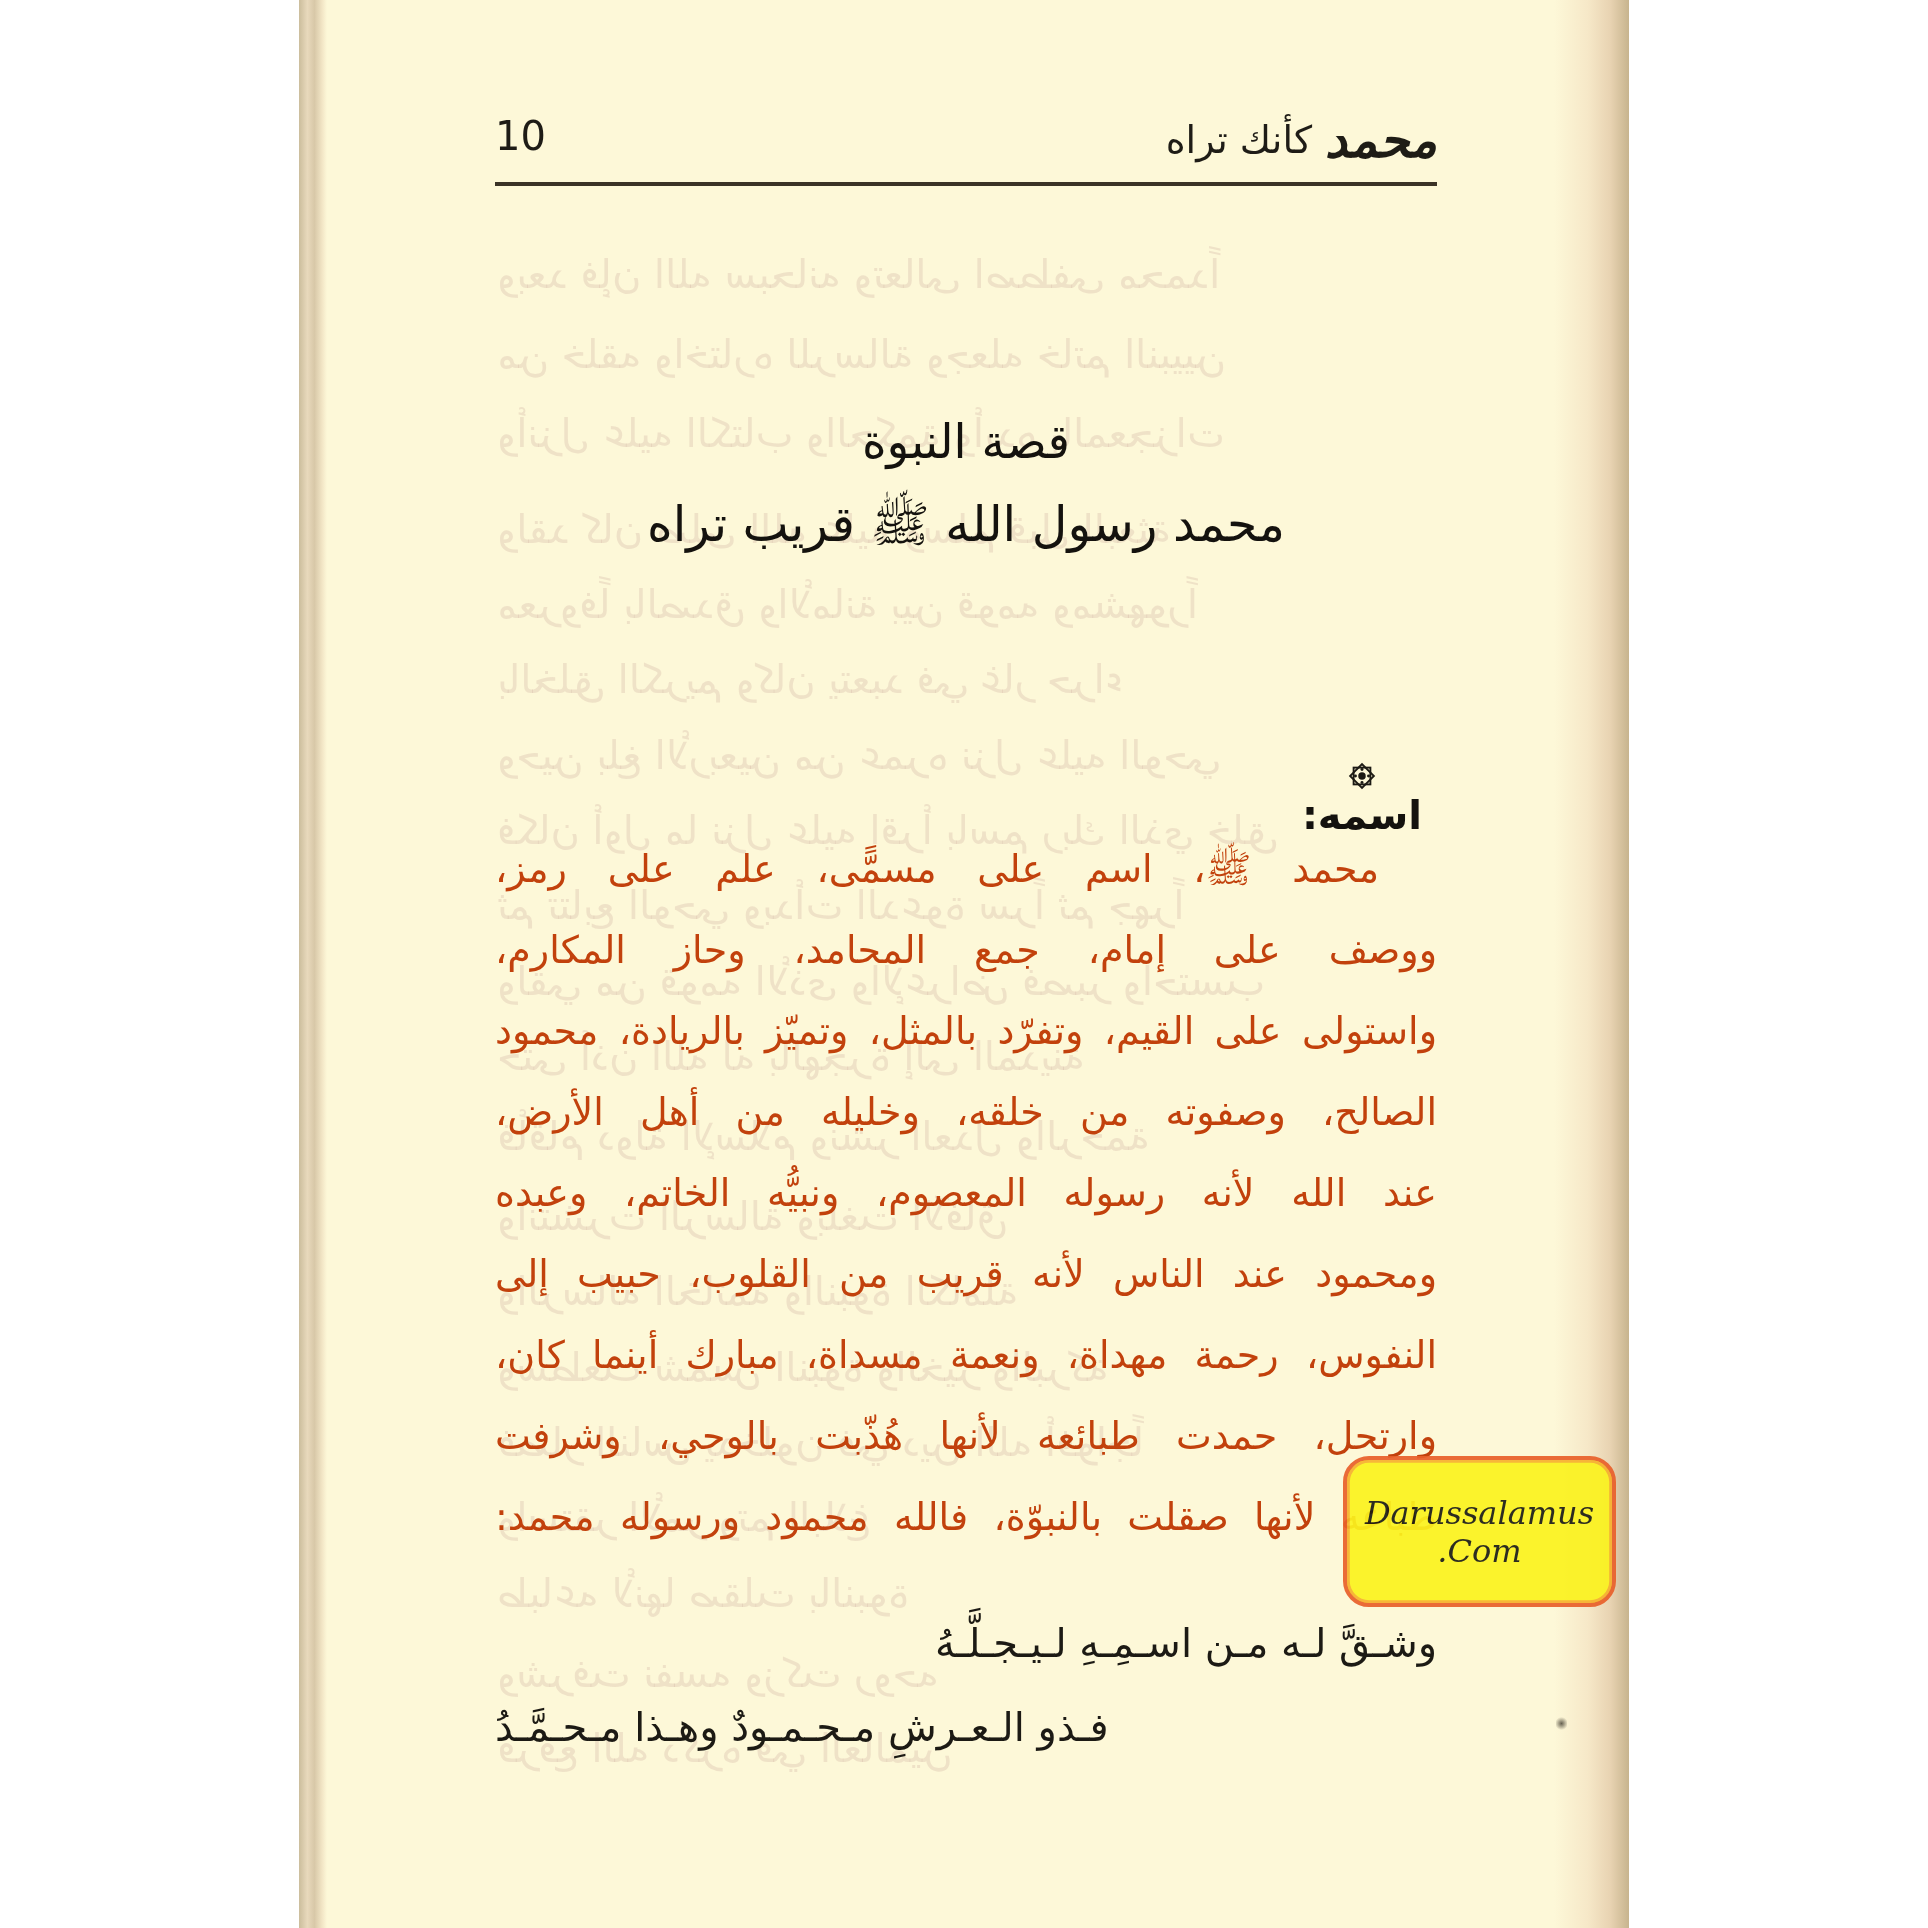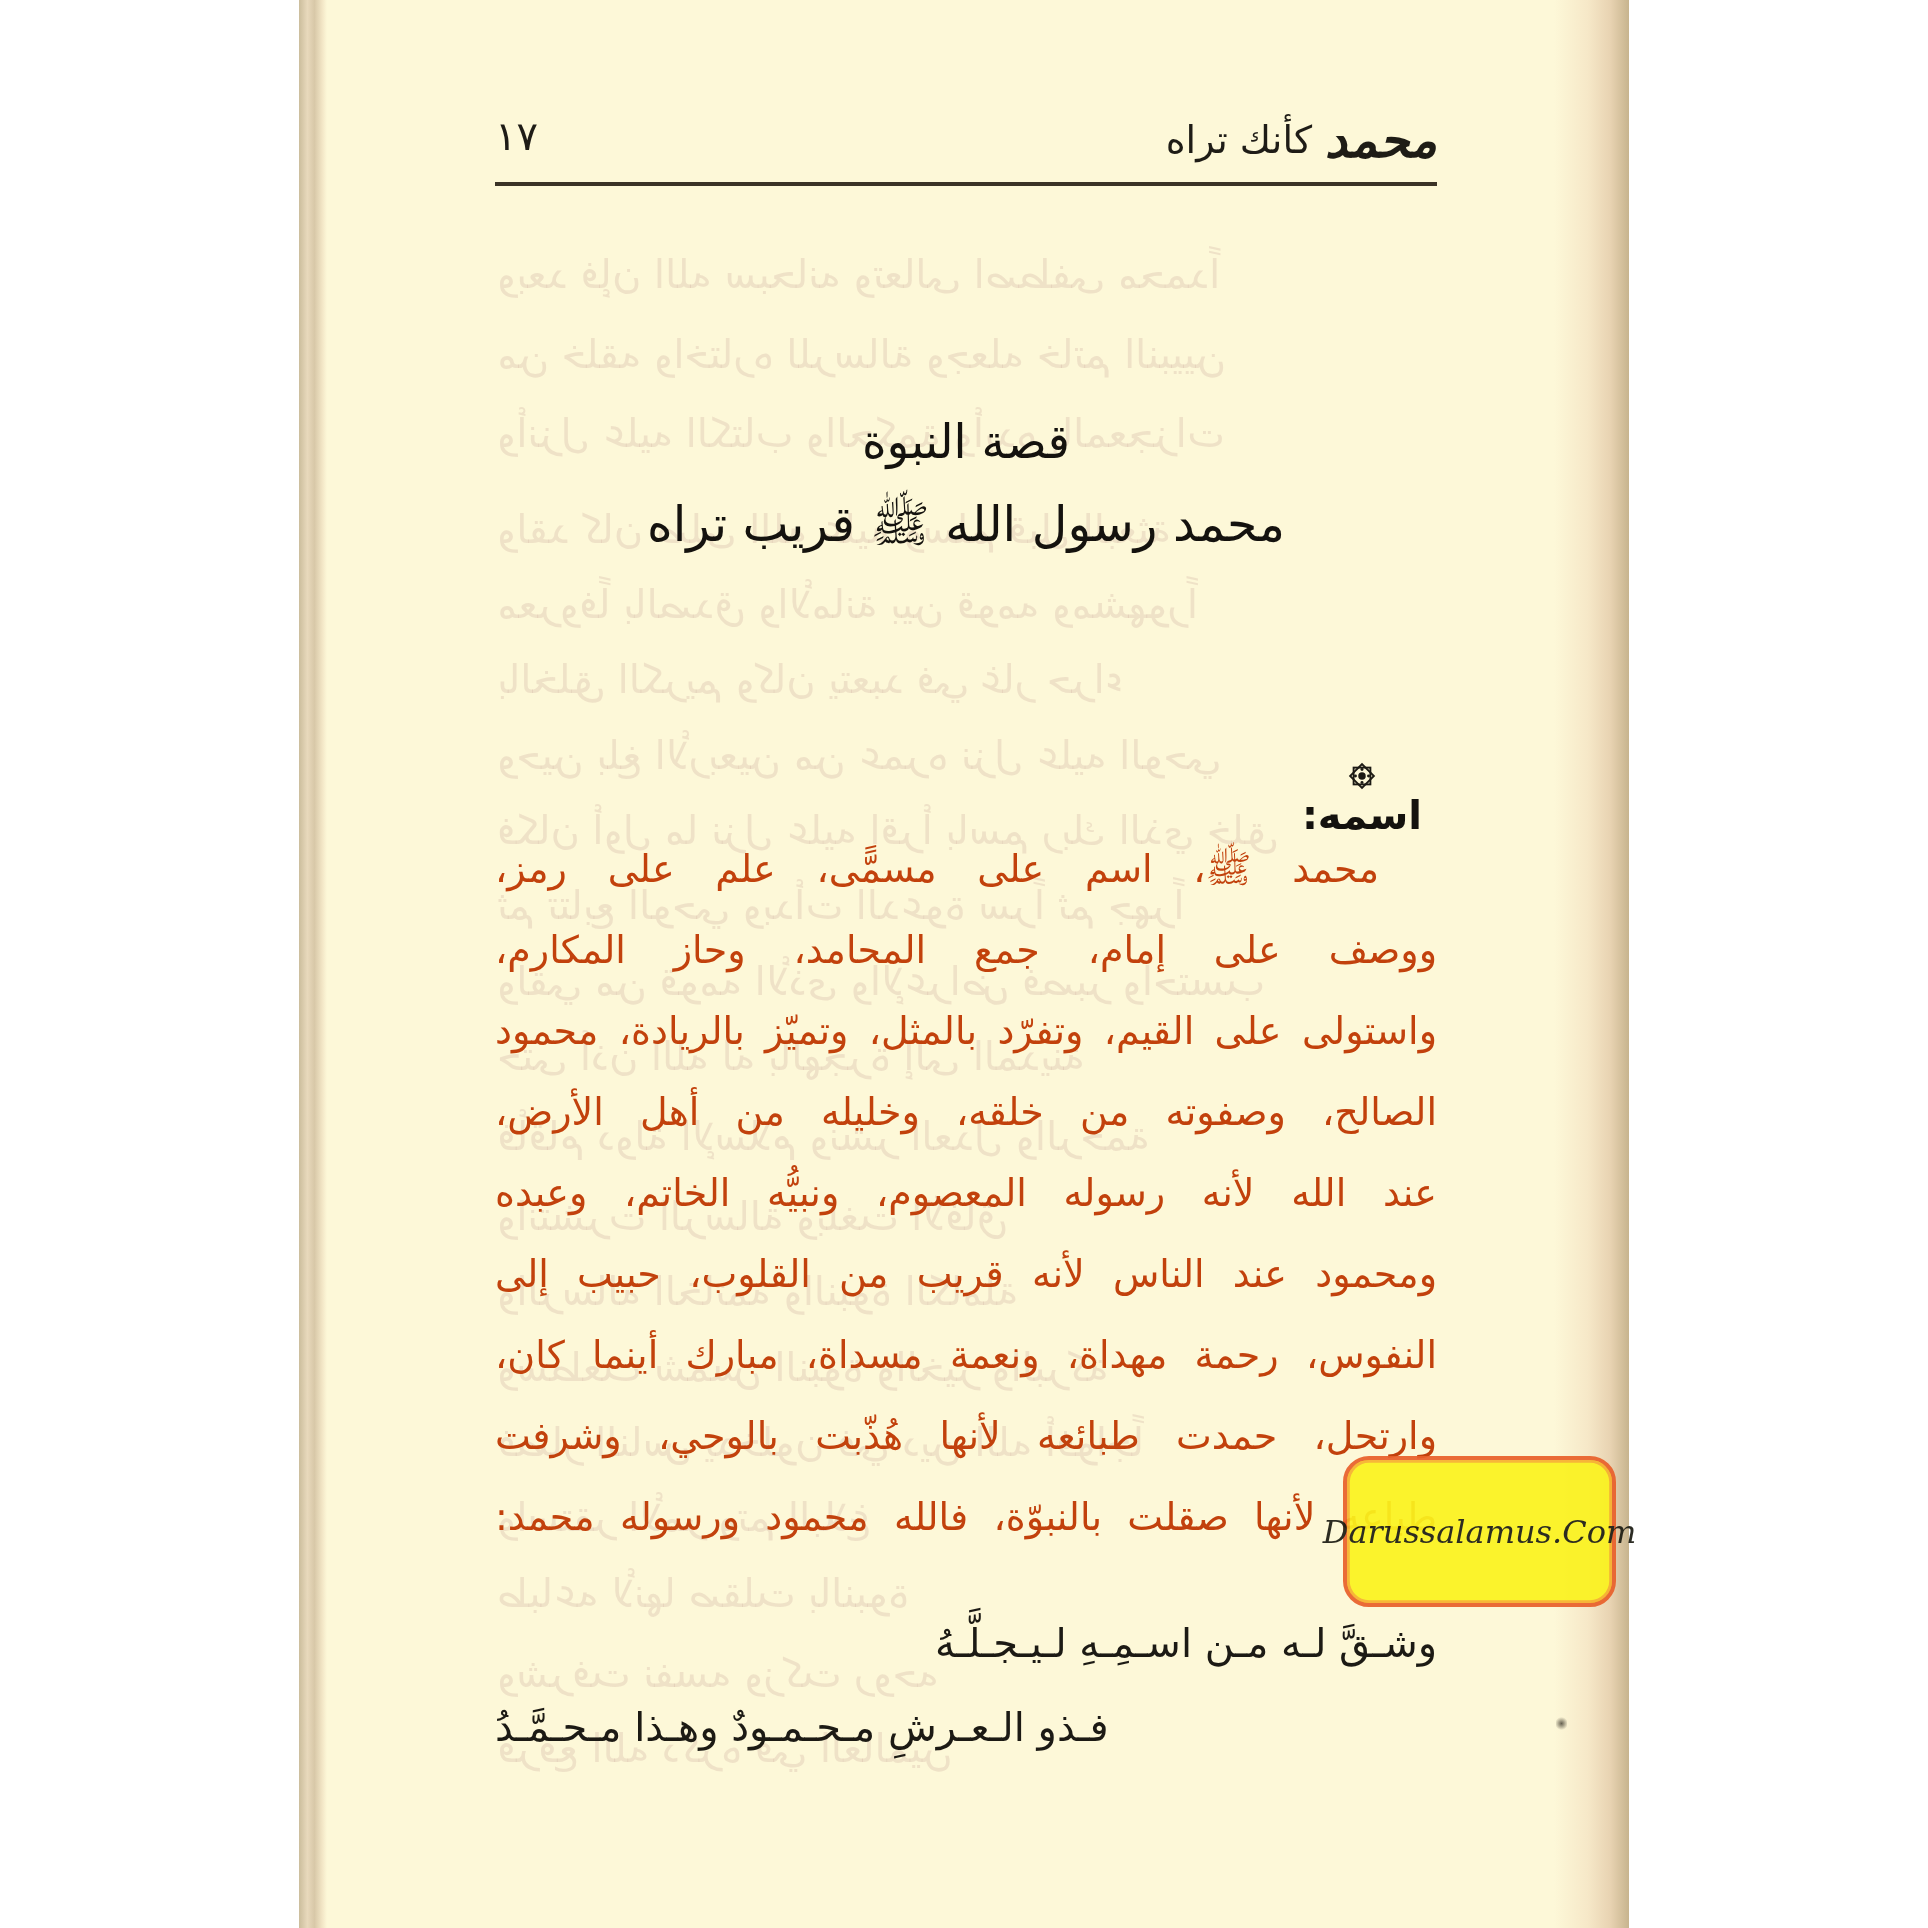--- a/index.html
+++ b/index.html
@@ -166,21 +166,21 @@
       left: 1343px;
       top: 1456px;
       width: 273px;
       height: 151px;
       box-sizing: border-box;
       border-radius: 26px;
       background: #fbf31e;
       border: 4.7px solid #e9602a;
       box-shadow: inset 0 0 0 2.8px #f7b12c;
       display: flex;
-      flex-direction: row;
+      flex-direction: column;
       align-items: center;
       justify-content: center;
       font-family: "DejaVu Serif", serif;
       font-style: italic;
       color: #1b1b12;
       opacity: 0.92;
     }
     .watermark .wm-line1 { font-size: 32px; line-height: 38px; }
     .watermark .wm-line2 { font-size: 32px; line-height: 38px; }
     .speck {
@@ -219,21 +219,21 @@
     <div class="ghost" style="top:1478px;">واستقر الأمر وتم البلاغ</div>
     <div class="ghost" style="top:1554px;">طباعه لأنها صقلت بالنبوة</div>
     <div class="ghost" style="top:1634px;">وشرفت نفسه وزكت روحه</div>
     <div class="ghost" style="top:1709px;">فرفع الله ذكره في العالمين</div>
 
     <div class="running-head">
       <div class="running-title">
         <span class="calligraphy">محمد</span>
         <span>كأنك تراه</span>
       </div>
-      <div class="page-number">١٧</div>
+      <div class="page-number">10</div>
     </div>
     <div class="header-rule"></div>
 
     <h1 class="chapter-title t1">قصة النبوة</h1>
     <h2 class="chapter-title t2">محمد رسول الله ﷺ قريب تراه</h2>
 
     <div class="section-heading">
       <span class="ornament">
         <svg width="28" height="28" viewBox="0 0 30 30">
           <g fill="none" stroke="#1c1a14" stroke-width="2">

